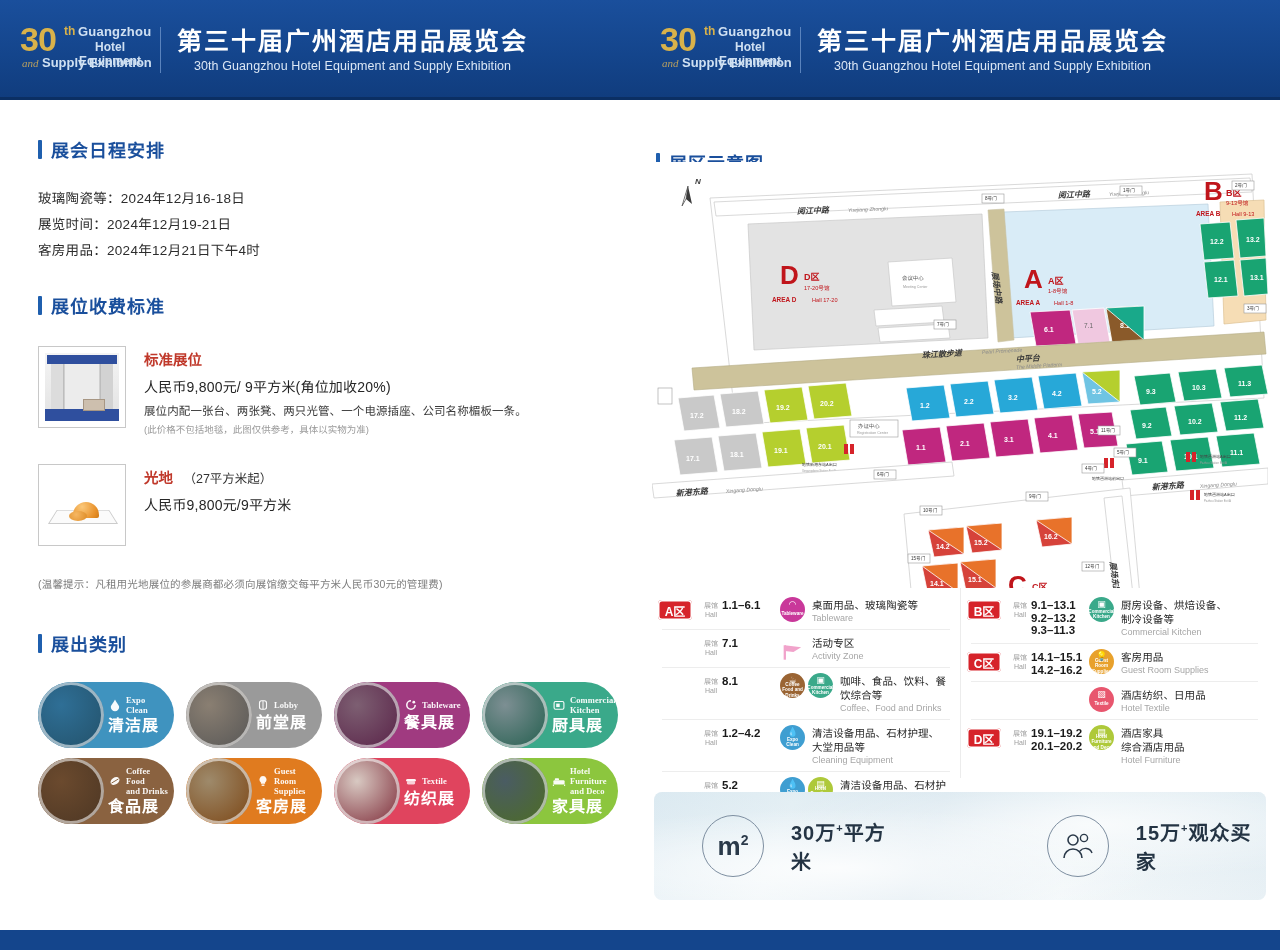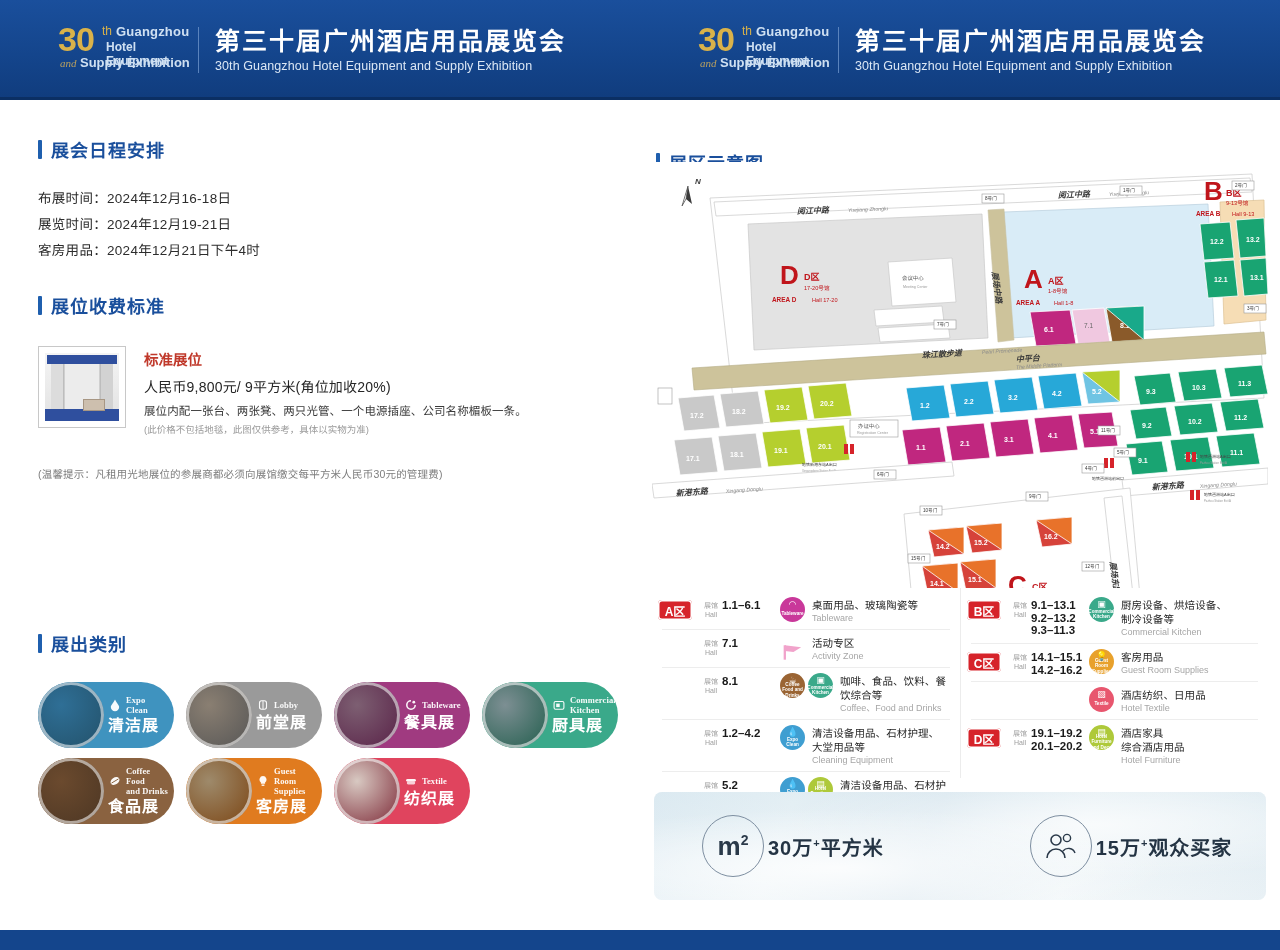--- a/index.html
+++ b/index.html
@@ -15,28 +15,28 @@
   
   .header {
     position: absolute; left:0; top:0; width:1280px; height:100px;
     background: linear-gradient(180deg,#1a4f9c 0%, #14458c 55%, #103c7d 100%);
     display:flex; align-items:center;
   }
   .header::after{
     content:""; position:absolute; left:0; bottom:0; width:100%; height:3px;
     background:#0b2f63;
   }
-  .hdr-half { width:640px; height:100px; display:flex; align-items:center; padding-left:58px; }
+  .hdr-half { width:640px; height:100px; display:flex; align-items:center; padding-left:20px;text-align:center; }
   .logo-mark { width:132px; height:56px; position:relative; flex:0 0 auto; }
   .logo-30 {
     position:absolute; left:0; top:-2px;
     font-size:34px; font-weight:bold; color:#d9b24a; letter-spacing:-1px;
     font-family:"Liberation Sans", sans-serif;
   }
-  .logo-th { position:absolute; left:44px; top:2px; font-size:12px; color:#d9b24a; font-weight:normal; }
+  .logo-th { position:absolute; left:44px; top:2px; font-size:12px; color:#d9b24a; font-weight:bold; }
   .logo-gz { position:absolute; left:58px; top:2px; font-size:13px; color:#cfe0f2; font-weight:600; letter-spacing:.2px;}
   .logo-he { position:absolute; left:48px; top:18px; font-size:12px; color:#cfe0f2; font-weight:600;}
   .logo-and{ position:absolute; left:2px; top:35px; font-size:11px; color:#b9a05f; font-style:italic;font-family:Liberation Serif, serif;}
   .logo-se { position:absolute; left:22px; top:33px; font-size:13px; color:#cfe0f2; font-weight:600;}
   .hdr-div { width:1px; height:46px; background:#5a83bd; margin:0 16px 0 8px; flex:0 0 auto;}
   .hdr-texts { display:flex; flex-direction:column; justify-content:center; }
   .hdr-cn { font-size:25px; color:#ffffff; font-weight:bold; letter-spacing:2px; line-height:1.15;}
   .hdr-en { font-size:12.5px; color:#dbe7f5; letter-spacing:.1px; margin-top:4px;}
 
   
@@ -150,21 +150,21 @@
     background:linear-gradient(110deg,#e3eef4 0%, #eef5f8 22%, #dfeaf1 45%, #f2f7f9 68%, #e6eff4 100%);
     display:flex; align-items:center;
   }
   .stats::before{
     content:""; position:absolute; inset:0;
     background:
       radial-gradient(ellipse at 30% 70%, rgba(255,255,255,.85), transparent 55%),
       radial-gradient(ellipse at 72% 30%, rgba(255,255,255,.7), transparent 50%),
       linear-gradient(180deg, rgba(205,225,235,.35), rgba(255,255,255,.1));
   }
-  .stat{ position:relative; display:flex; align-items:center; gap:4px; }
+  .stat{ position:relative; display:flex; align-items:center; gap:27px; }
   .stat.one{ margin-left:48px; }
   .stat.two{ margin-left:146px; }
   .stat-circ{
     width:62px; height:62px; border-radius:50%; border:1.6px solid #7d8ea0;
     display:flex; align-items:center; justify-content:center; flex:0 0 auto;
   }
   .stat-m{ font-size:26px; font-weight:bold; color:#2b3a4a; font-family:"Liberation Sans",sans-serif;}
   .stat-m sup{ font-size:14px;}
   .stat-val{ font-size:20px; color:#243444; font-weight:bold; letter-spacing:1px;}
   .stat-val sup{ font-size:11px; color:#243444;}
@@ -211,21 +211,21 @@
   </div>
 
   <div class="col-left">
 
     <div class="schedule">
       <div class="sec-title">
         <span class="sec-bar"></span>
         <span class="sec-text">展会日程安排</span>
       </div>
       <div class="sched-list">
-        <div class="sched-row">布展时间：2024年12月16-18日</div>
+        <div class="sched-row">玻璃陶瓷等：2024年12月16-18日</div>
         <div class="sched-row">展览时间：2024年12月19-21日</div>
         <div class="sched-row">客房用品：2024年12月21日下午4时</div>
       </div>
     </div>
 
     <div class="fees">
       <div class="sec-title">
         <span class="sec-bar"></span>
         <span class="sec-text">展位收费标准</span>
       </div>
@@ -242,20 +242,32 @@
         </div>
         <div class="fee-body">
           <span class="fee-name">标准展位</span>
           <span class="fee-name-sub"></span>
           <div class="fee-price">人民币9,800元/ 9平方米(角位加收20%)</div>
           <div class="fee-desc">展位内配一张台、两张凳、两只光管、一个电源插座、公司名称楣板一条。</div>
           <div class="fee-note">(此价格不包括地毯，此图仅供参考，具体以实物为准)</div>
         </div>
       </div>
 
+      <div class="fee-item">
+        <div class="fee-thumb">
+          <div class="rs-plane"></div>
+          <div class="rs-dome"></div>
+          <div class="rs-dome2"></div>
+        </div>
+        <div class="fee-body">
+          <span class="fee-name">光地</span>
+          <span class="fee-name-sub">（27平方米起）</span>
+          <div class="fee-price">人民币9,800元/9平方米</div>
+        </div>
+      </div>
 
       <div class="fee-tip">(温馨提示：凡租用光地展位的参展商都必须向展馆缴交每平方米人民币30元的管理费)</div>
     </div>
 
     <div class="cats">
       <div class="sec-title">
         <span class="sec-bar"></span>
         <span class="sec-text">展出类别</span>
       </div>
       <div class="cat-grid" id="cat-grid">
@@ -359,20 +371,39 @@
               <div class="cat-en-row">
                 <span class="cat-ico"><svg viewBox="0 0 20 20">
                     <rect x="3" y="7" width="14" height="4" rx="2" fill="#fff"></rect>
                     <rect x="4" y="11" width="12" height="4" rx="2" fill="#fff" opacity=".8"></rect>
                   </svg></span>
                 <div>
                   <div class="cat-en">Textile</div>
                 </div>
               </div>
               <div class="cat-cn">纺织展</div>
+            </div>
+          </div>
+          <div class="cat-card" style="background: rgb(140, 198, 62);">
+            <div class="cat-photo" style="background: radial-gradient(circle at 35% 35%, rgb(74, 92, 99), rgba(0, 0, 0, 0.45));"></div>
+            <div class="cat-txt">
+              <div class="cat-en-row">
+                <span class="cat-ico"><svg viewBox="0 0 20 20">
+                    <rect x="2" y="9" width="16" height="6" rx="1.5" fill="#fff"></rect>
+                    <rect x="4" y="6" width="6" height="3" rx="1.2" fill="#fff"></rect>
+                    <line x1="2" y1="15" x2="2" y2="17" stroke="#fff" stroke-width="1.6"></line>
+                    <line x1="18" y1="15" x2="18" y2="17" stroke="#fff" stroke-width="1.6"></line>
+                  </svg></span>
+                <div>
+                  <div class="cat-en">Hotel</div>
+                  <div class="cat-en">Furniture</div>
+                  <div class="cat-en">and Deco</div>
+                </div>
+              </div>
+              <div class="cat-cn">家具展</div>
             </div>
           </div>
         </div>
     </div>
   </div>
 
   <div class="col-right">
 
     <div class="maptitle">
       <div class="sec-title">

